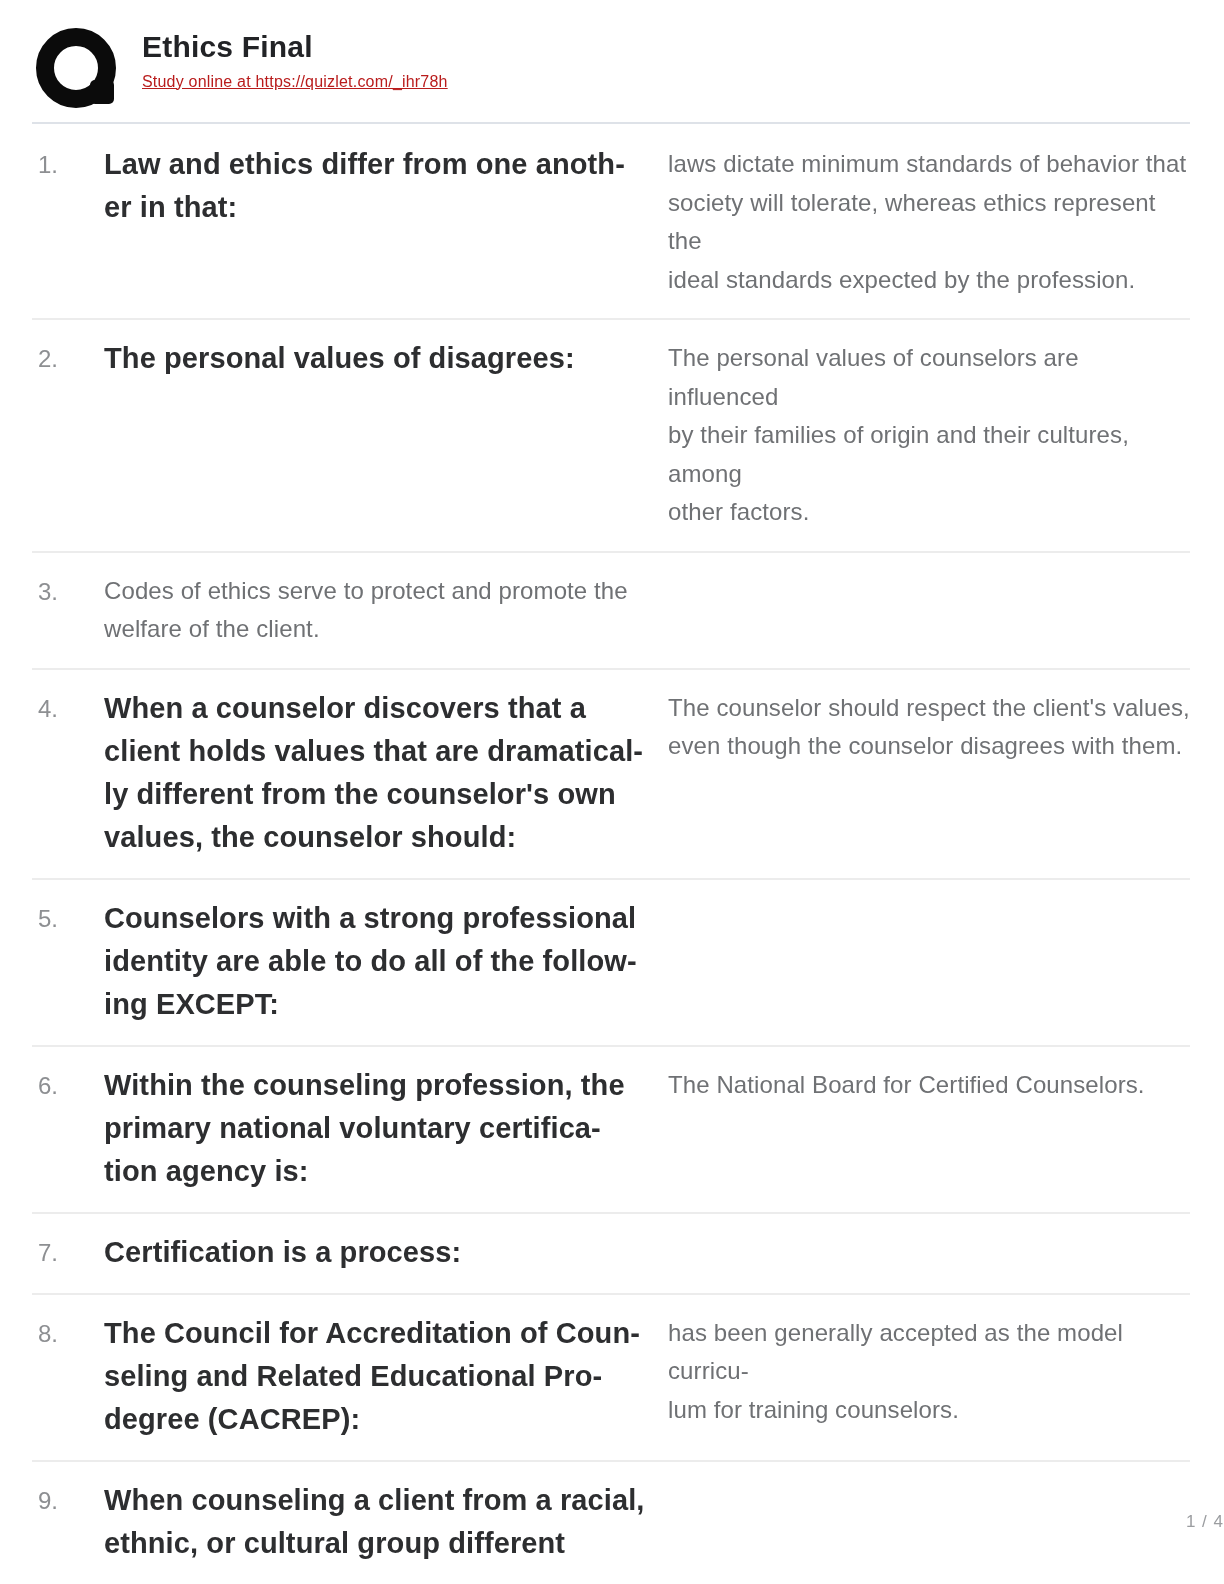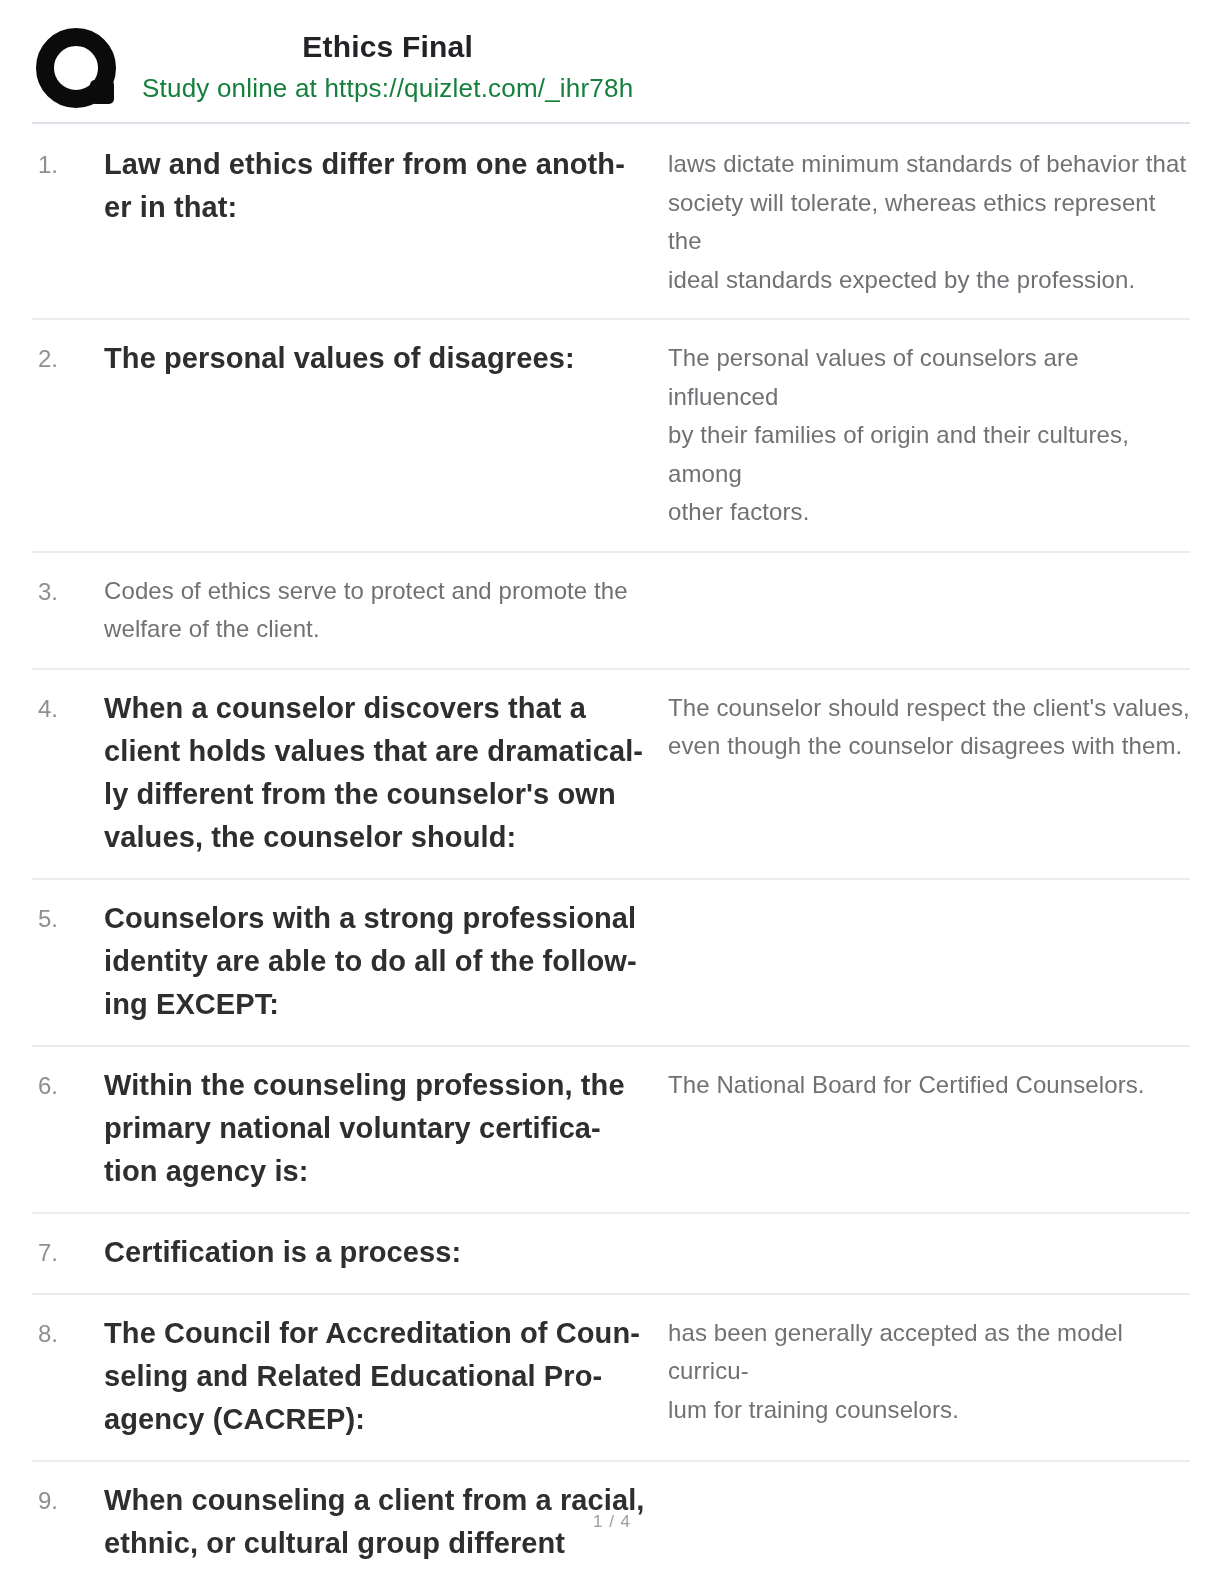--- a/index.html
+++ b/index.html
@@ -50,28 +50,28 @@
   .header-text {
     margin-left: 26px;
     padding-top: 2px;
   }
   .set-title {
     font-size: 30px;
     font-weight: 600;
     color: #222326;
     letter-spacing: 0.2px;
     line-height: 1.25;
-    text-align: center;
   }
   .set-subtitle {
     margin-top: 7px;
-    font-size: 26px;
-    font-weight: 300;
-    color: #15803d;
+    font-size: 16px;
+    font-weight: 300;
+    color: #b91c1c;
     letter-spacing: 0.2px;
+    text-decoration: underline;
   }
   .header-divider {
     border: none;
     border-top: 2px solid #dee2e8;
     margin: 14px 0 0 0;
   }
   
   .qa-list {
     margin-top: 2px;
   }
@@ -106,21 +106,21 @@
     letter-spacing: 0.1px;
     white-space: pre-line;
     padding-top: 2px;
   }
   
   .footer {
     position: absolute;
     left: 0;
     bottom: 52px;
     width: 100%;
-    text-align: center;
+    text-align: right;
   }
   .page-number {
     font-size: 17px;
     font-weight: 300;
     color: #9b9da0;
     letter-spacing: 1px;
   }
 </style>
 </head>
 <body>
@@ -189,21 +189,21 @@
 
     <div class="qa-row">
       <div class="num">7.</div>
       <div class="question">Certification is a process:</div>
     </div>
 
     <div class="qa-row">
       <div class="num">8.</div>
       <div class="question">The Council for Accreditation of Coun-
 seling and Related Educational Pro-
-agency (CACREP):</div>
+degree (CACREP):</div>
       <div class="answer">has been generally accepted as the model curricu-
 lum for training counselors.</div>
     </div>
 
     <div class="qa-row">
       <div class="num">9.</div>
       <div class="question">When counseling a client from a racial,
 ethnic, or cultural group different</div>
       <div class="answer"></div>
     </div>

